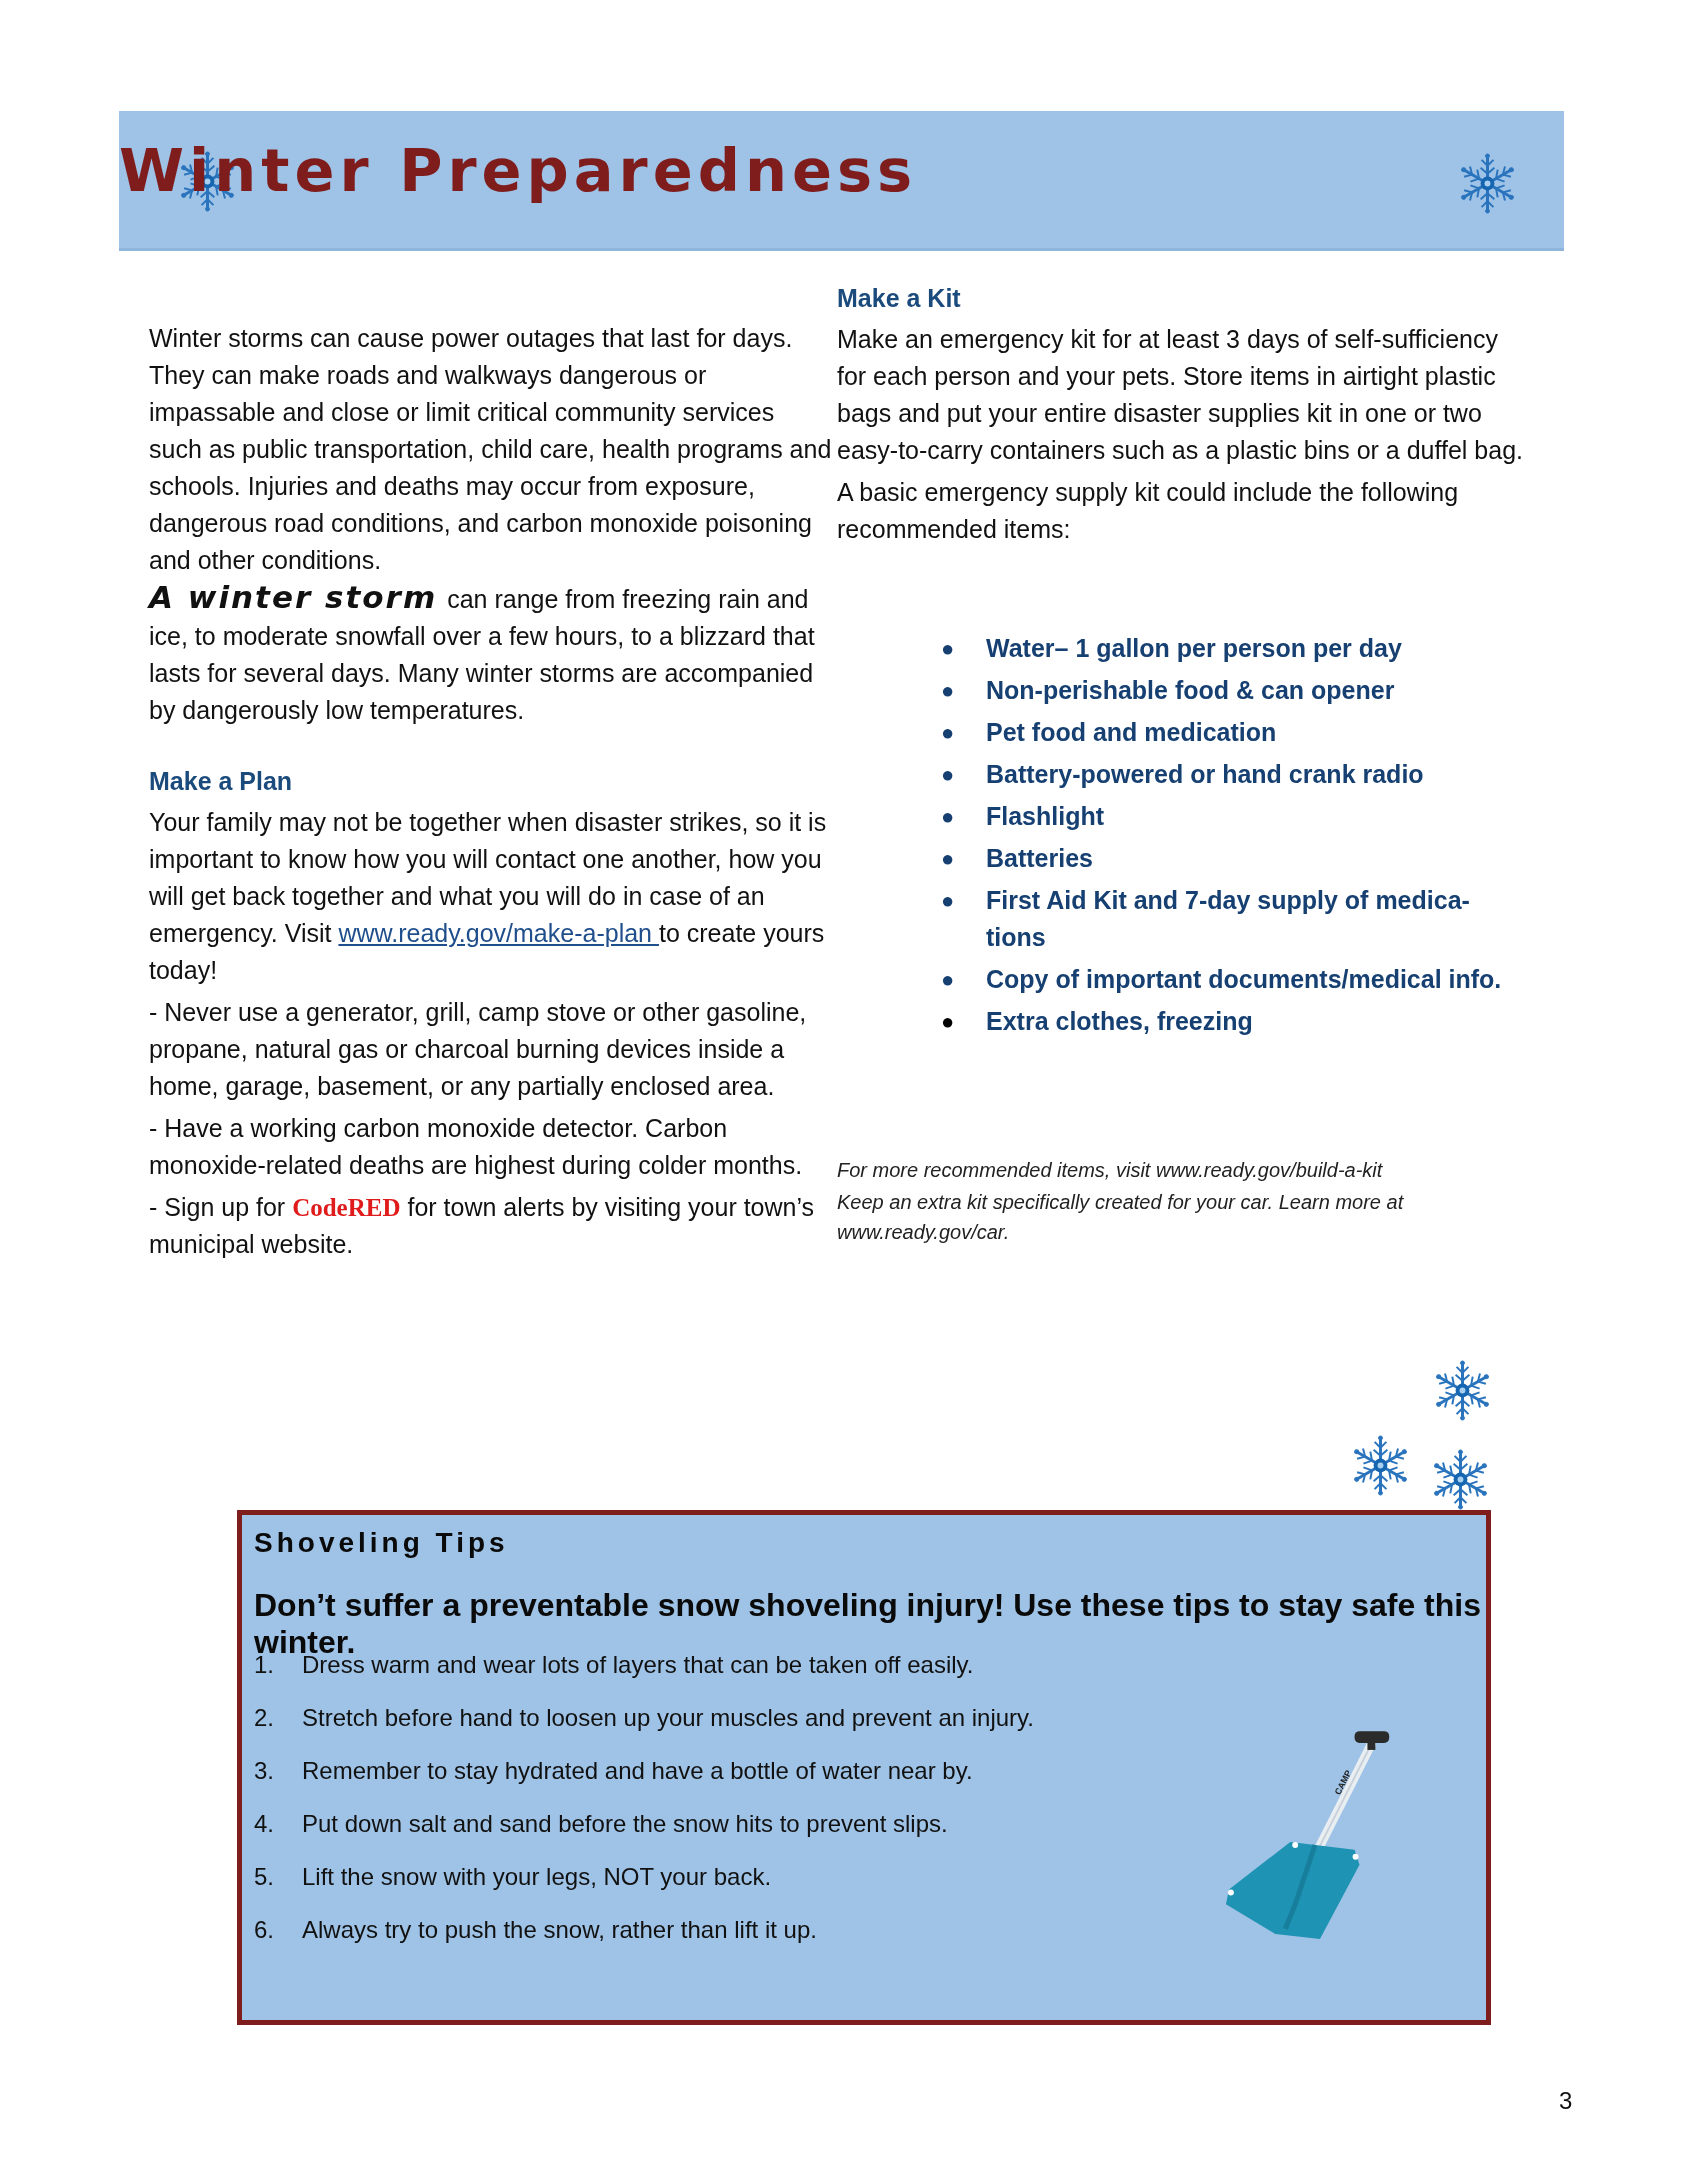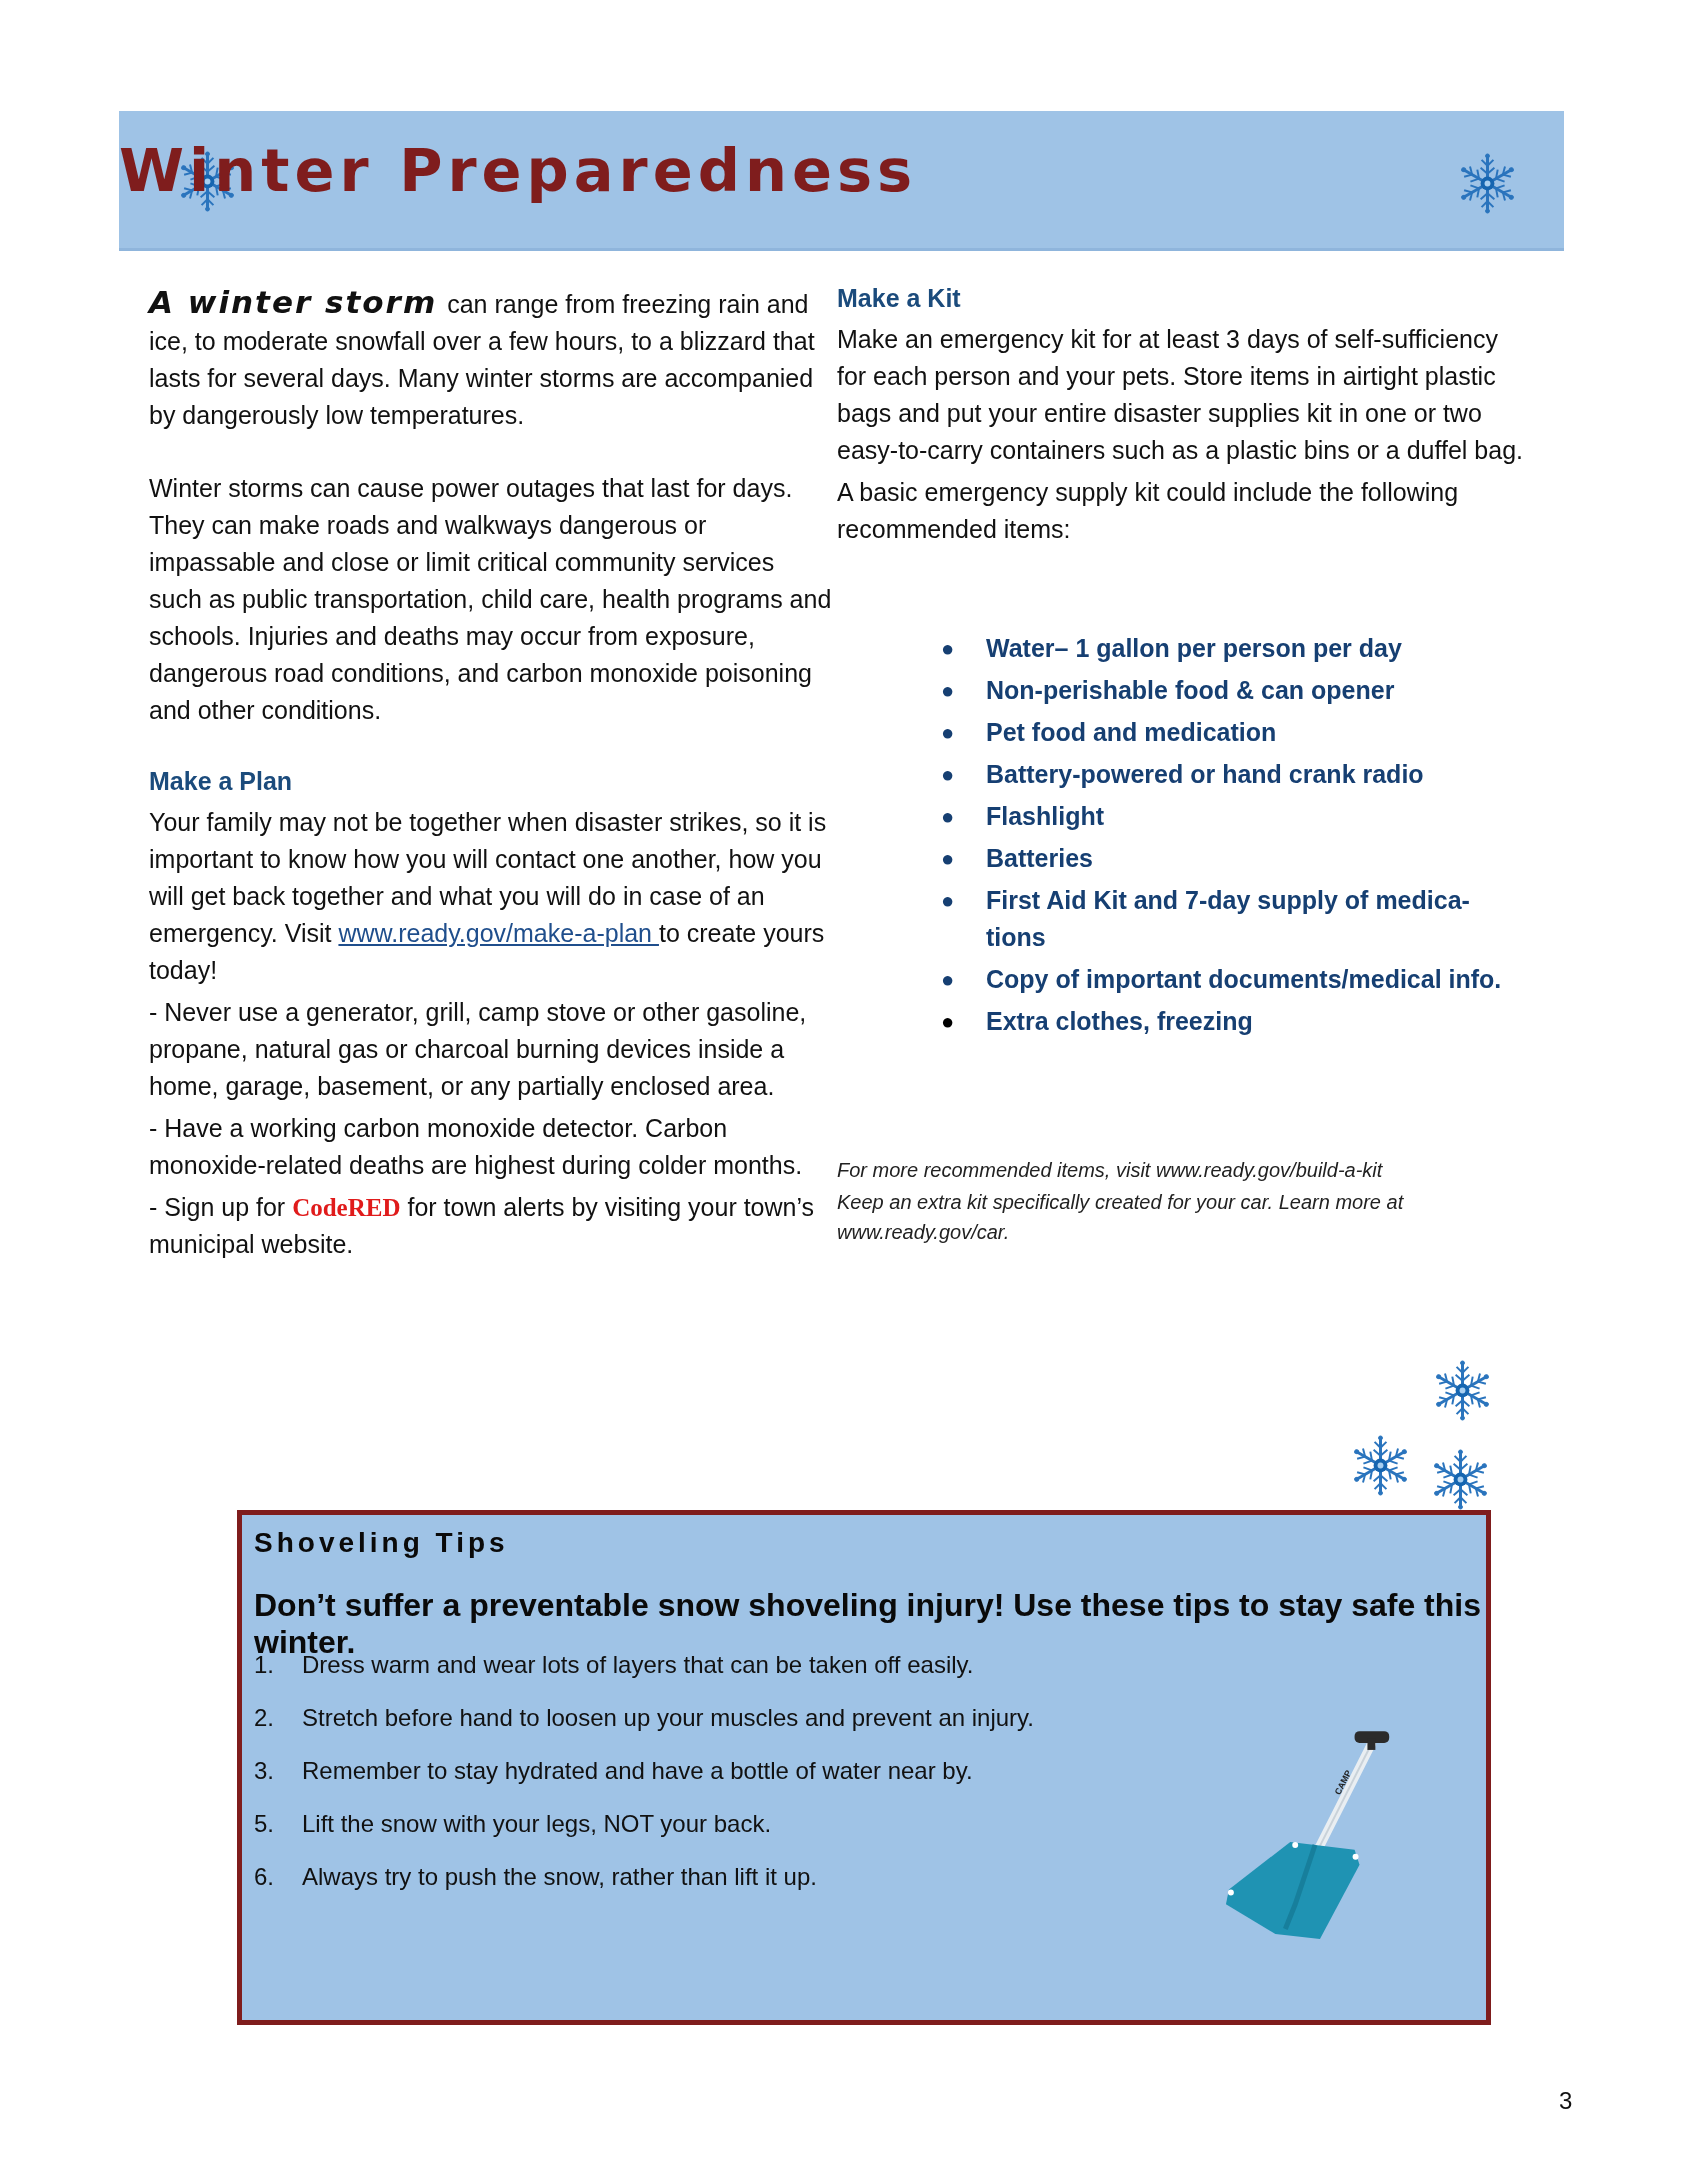--- a/index.html
+++ b/index.html
@@ -80,24 +80,24 @@
   <svg class="flake" style="left:58px; top:40px;" width="61" height="61" viewBox="-31 -31 62 62">
       <use href="#snowflake"></use>
     </svg>
   <div class="banner-title">Winter Preparedness</div>
   <svg class="flake" style="left:1338px; top:42px;" width="61" height="61" viewBox="-31 -31 62 62">
       <use href="#snowflake"></use>
     </svg>
 </div>
 
 <div class="col left-col">
+  <p style="margin-top:36px;">Winter storms can cause power outages that last for days. They can make roads and walkways dangerous or impassable and close or limit critical community services such as public transportation, child care, health programs and schools. Injuries and deaths may occur from exposure, dangerous road conditions, and carbon monoxide poisoning and other conditions.</p>
   <p>
     <span class="lead-big">A winter storm</span><span>can range from freezing rain and ice, to moderate snowfall over a few hours, to a blizzard that lasts for several days. Many winter storms are accompanied by dangerously low temperatures.</span>
   </p>
-  <p style="margin-top:36px;">Winter storms can cause power outages that last for days. They can make roads and walkways dangerous or impassable and close or limit critical community services such as public transportation, child care, health programs and schools. Injuries and deaths may occur from exposure, dangerous road conditions, and carbon monoxide poisoning and other conditions.</p>
 
   <h3 class="h-blue" style="margin-top:34px;">Make a Plan</h3>
   <p style="margin-top:4px;">
     <span>Your family may not be together when disaster strikes, so it is important to know how you will contact one another, how you will get back together and what you will do in case of an emergency.  Visit </span><a class="link">www.ready.gov/make-a-plan </a><span>to create yours today!</span>
   </p>
 
   <p style="margin-top:5px;">- Never use a generator, grill, camp stove or other gas­oline, propane, natural gas or charcoal burning devices inside a home, garage, basement, or any partially en­closed area.</p>
   <p style="margin-top:5px;">- Have a working carbon monoxide detector. Carbon monoxide-related deaths are highest during colder months.</p>
   <p style="margin-top:5px;">
     <span>- Sign up for </span><span class="codered">CodeRED</span><span> for town alerts by visiting your town’s municipal website.</span>
@@ -137,20 +137,21 @@
     <use href="#snowflake"></use>
   </svg>
 
 <div class="abs shovel-box">
   <div class="shovel-title">Shoveling Tips</div>
   <div class="shovel-intro">Don’t suffer a preventable snow shoveling injury! Use these tips to stay safe this winter.</div>
   <ol class="shovel-list">
     <li><span class="num">1.</span><span>Dress warm and wear lots of layers that can be taken off easily.</span></li>
     <li><span class="num">2.</span><span>Stretch before hand to loosen up your muscles and prevent an injury.</span></li>
     <li><span class="num">3.</span><span>Remember to stay hydrated and have a bottle of water near by.</span></li>
+    <li><span class="num">4.</span><span>Put down salt and sand before the snow hits to prevent slips.</span></li>
     <li><span class="num">5.</span><span>Lift the snow with your legs, NOT your back.</span></li>
     <li><span class="num">6.</span><span>Always try to push the snow, rather than lift it up.</span></li>
   </ol>
 
   <svg style="position:absolute; left:979px; top:211px;" width="188" height="223" viewBox="0 0 190 225">
 
     <line x1="152" y1="18" x2="98" y2="125" stroke="#e9eef2" stroke-width="9" stroke-linecap="round"></line>
     <line x1="152" y1="18" x2="98" y2="125" stroke="#c9d2d9" stroke-width="2"></line>
     <text x="120" y="70" font-size="9" fill="#222" transform="rotate(-63 120 70)" font-family="Liberation Sans, sans-serif" font-weight="bold">CAMP</text>
 

